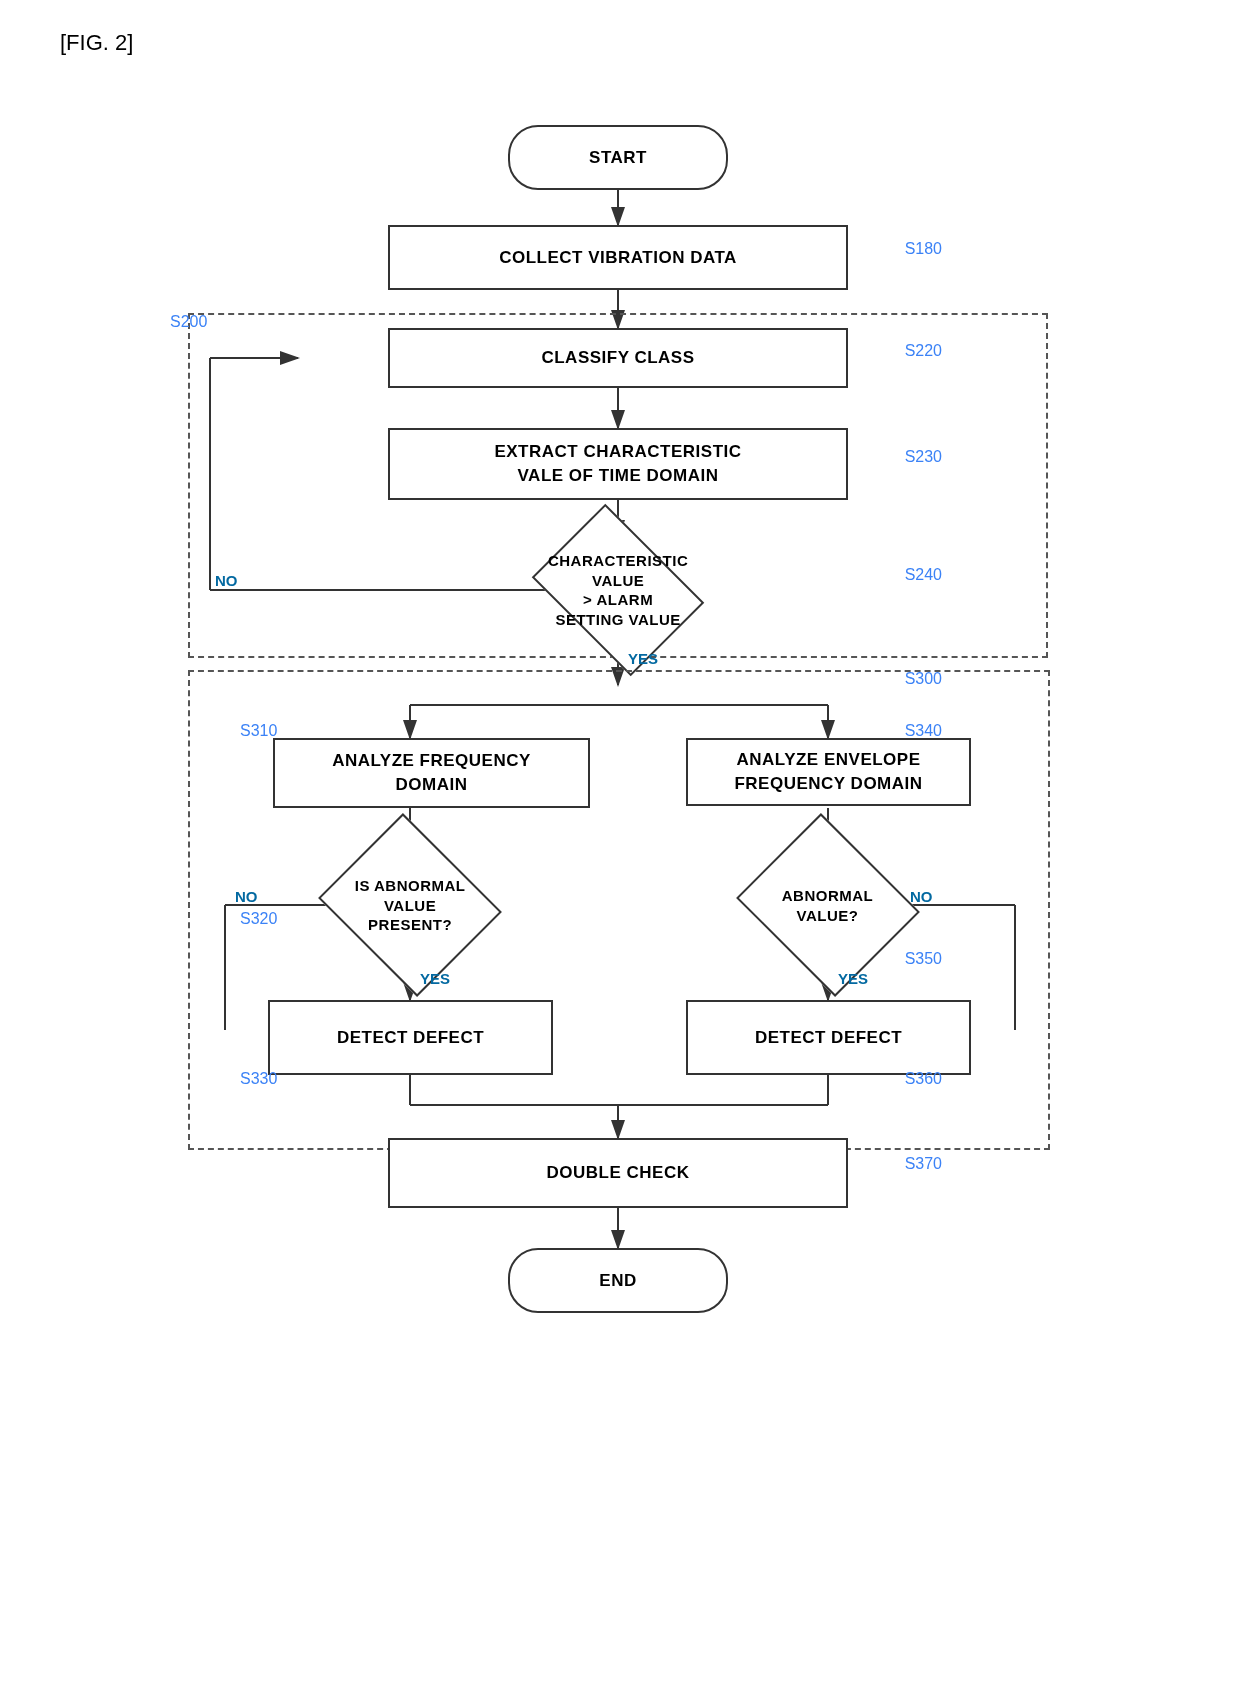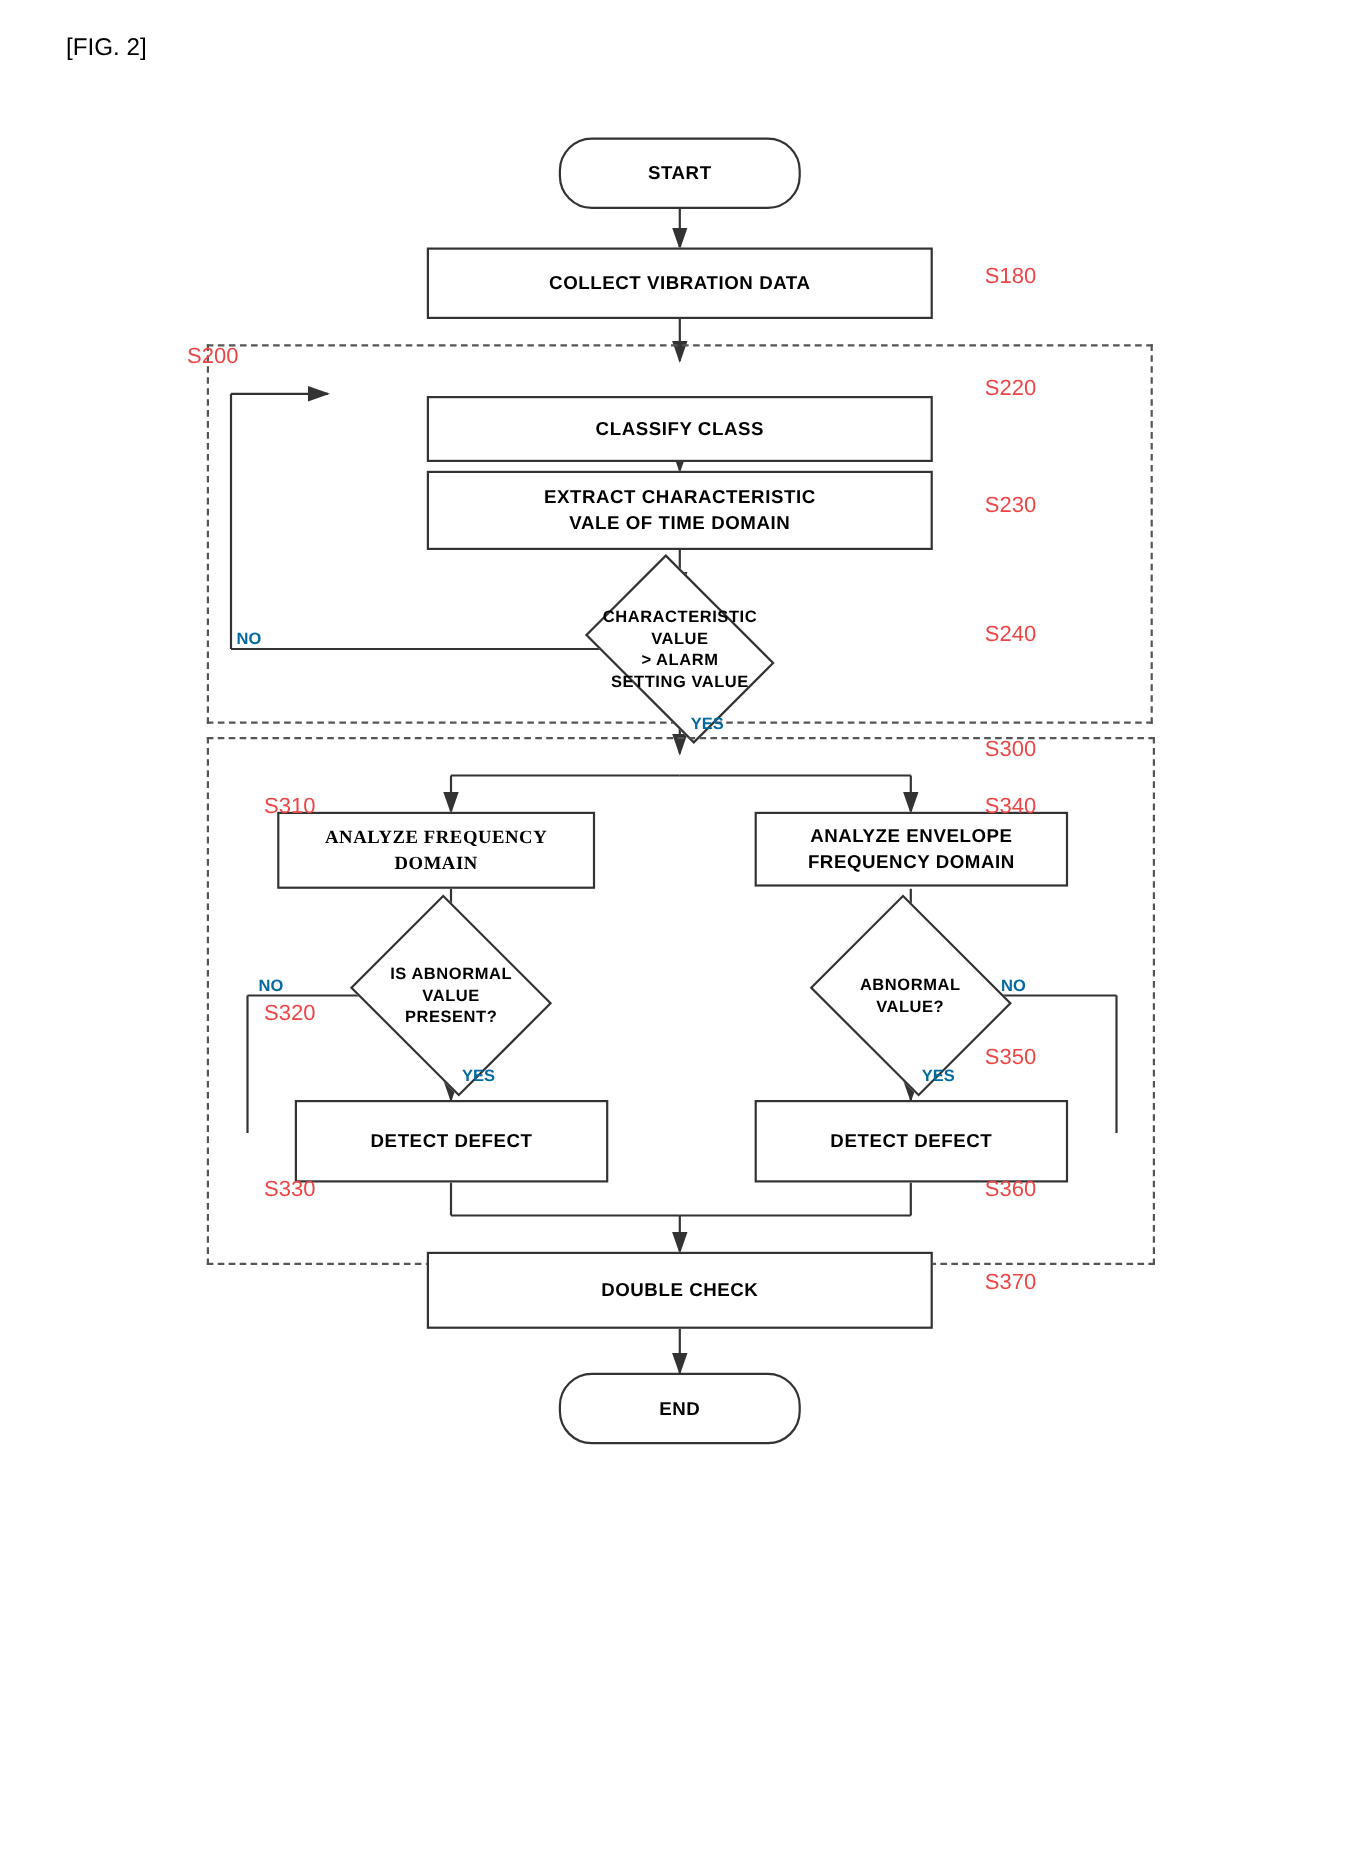--- a/index.html
+++ b/index.html
@@ -68,23 +68,23 @@
     
     .dashed-box {
       position: absolute;
       border: 2px dashed #555;
       background: transparent;
     }
 
     
     .step-label {
       position: absolute;
-      font-size: 20px;
+      font-size: 16px;
       font-weight: normal;
-      color: #ef4444;
+      color: #3b82f6;
     }
 
     
     .arrows-svg {
       position: absolute;
       top: 0;
       left: 0;
       width: 100%;
       height: 100%;
       pointer-events: none;
@@ -166,21 +166,21 @@
   </div>
 
   <div class="shape rounded-rect" style="left:428px; top:55px; width:220px; height:65px;">
     <span>START</span>
   </div>
   <div class="step-label" style="right:218px; top:170px;">S180</div>
 
   <div class="dashed-box" style="left:108px; top:243px; width:860px; height:345px;"></div>
   <div class="step-label" style="left:90px; top:243px;">S200</div>
 
-  <div class="shape rect" style="left:308px; top:258px; width:460px; height:60px;margin-top:32px;">
+  <div class="shape rect" style="left:308px; top:258px; width:460px; height:60px;">
     <span>CLASSIFY CLASS</span>
   </div>
   <div class="step-label" style="right:218px; top:272px;">S220</div>
 
   <div class="shape rect" style="left:308px; top:358px; width:460px; height:72px;">
     <span style="line-height:1.4;">EXTRACT CHARACTERISTIC<br>VALE OF TIME DOMAIN</span>
   </div>
   <div class="step-label" style="right:218px; top:378px;">S230</div>
 
   <div class="shape diamond" style="left:468px; top:468px; width:140px; height:104px;">
@@ -188,21 +188,21 @@
   </div>
   <div class="step-label" style="right:218px; top:496px;">S240</div>
 
   <div class="flow-text" style="left:135px; top:502px;">NO</div>
 
   <div class="flow-text" style="left:548px; top:580px;">YES</div>
 
   <div class="dashed-box" style="left:108px; top:600px; width:862px; height:480px;"></div>
   <div class="step-label" style="right:218px; top:600px;">S300</div>
 
-  <div class="shape rect" style="left:172px; top:668px; width:289px; height:70px;font-family:Liberation Serif, serif;">
+  <div class="shape rect" style="left:193px; top:668px; width:317px; height:70px;">
     <span style="line-height:1.4;">ANALYZE FREQUENCY<br>DOMAIN</span>
   </div>
   <div class="step-label" style="left:160px; top:652px;">S310</div>
 
   <div class="shape rect" style="left:606px; top:668px; width:285px; height:68px;">
     <span style="line-height:1.4;">ANALYZE ENVELOPE<br>FREQUENCY DOMAIN</span>
   </div>
   <div class="step-label" style="right:218px; top:652px;">S340</div>
 
   <div class="shape diamond" style="left:260px; top:775px; width:140px; height:120px;">

